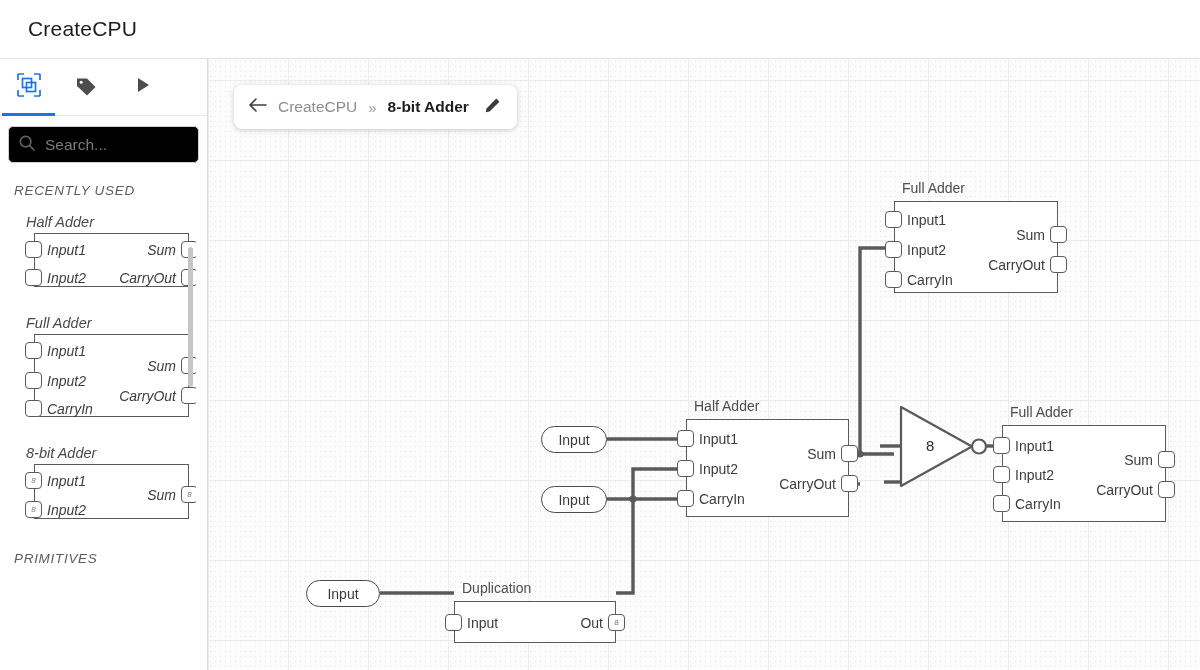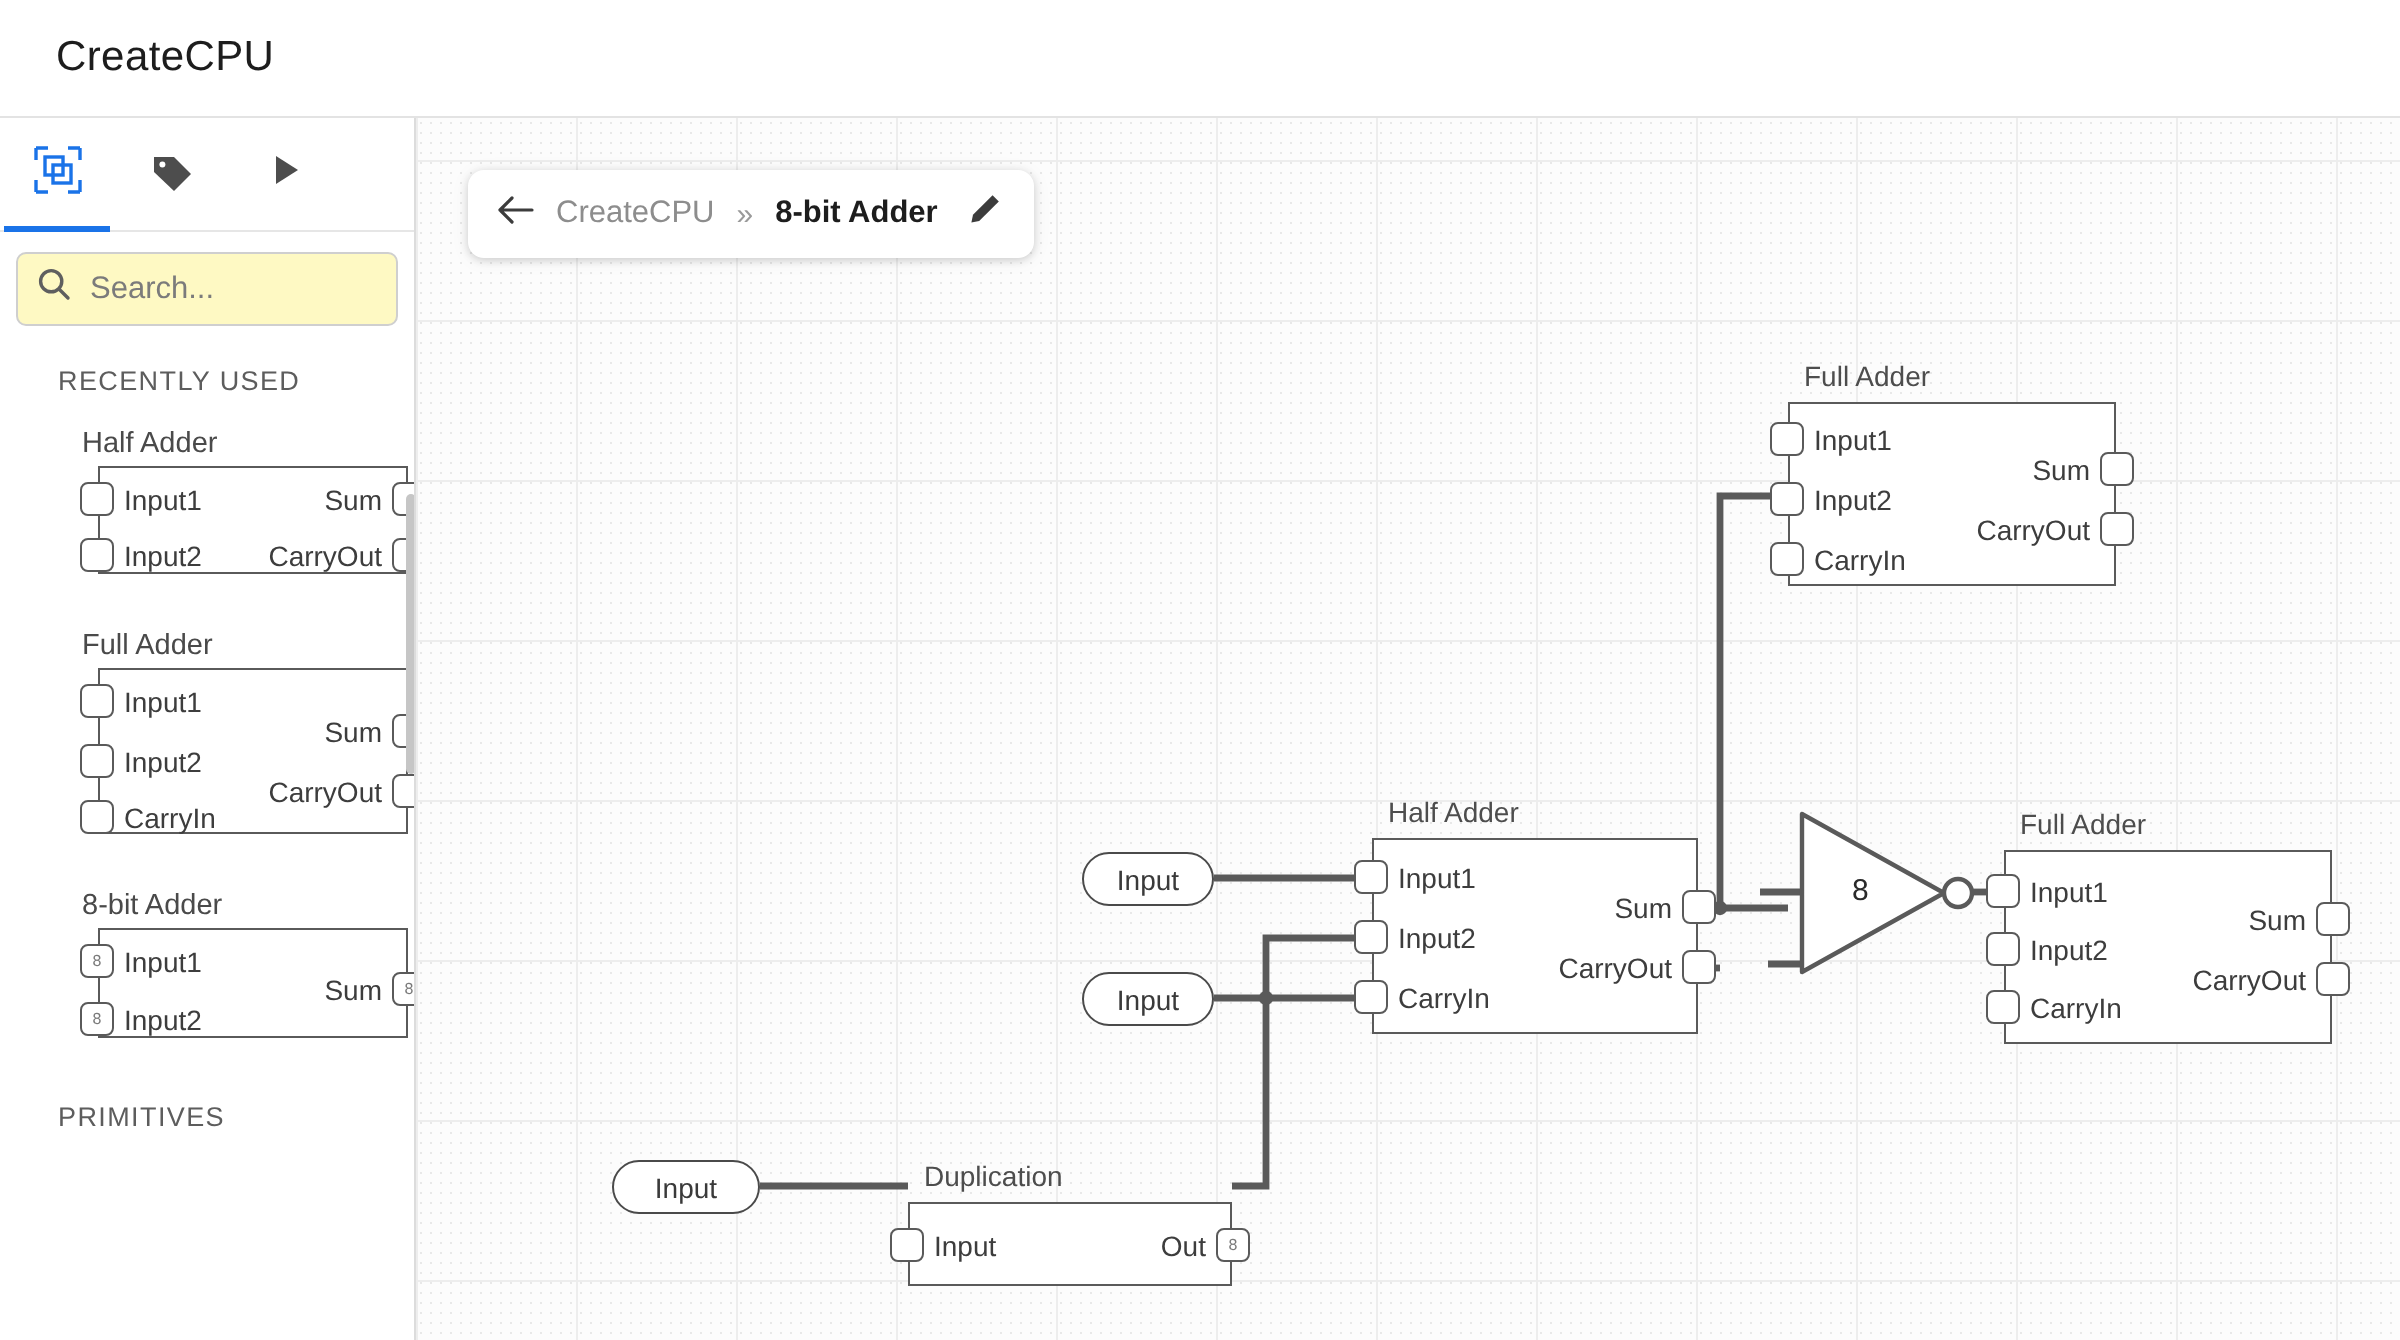--- a/index.html
+++ b/index.html
@@ -56,39 +56,40 @@
     background: #1a73e8;
   }
 
   #search-wrap { padding: 10px 8px 0 8px; }
   #search-box {
     height: 37px;
     border: 1px solid #cfcfcf;
     border-radius: 5px;
     display: flex; align-items: center;
     padding: 0 9px;
-    background: #fef9c3;
+    background: #000000;
   }
   #search-box .ph {
     margin-left: 9px;
     font-size: 15.5px;
     color: #7b7b7b;
   }
 
   .section-head {
     font-size: 13.5px;
     letter-spacing: .7px;
     color: #5d5d5d;
     padding: 18px 0 0 14px;
   }
 
   #palette {
-    position: absolute; left: 15px; top: 106px;
+    position: absolute; left: 0; top: 106px;
     width: 196px; bottom: 0;
     overflow: hidden;
+    font-style: italic;
   }
   #palette-scroll {
     position: absolute; right: 3px; top: 82px;
     width: 5px; height: 140px;
     border-radius: 3px;
     background: #c6c6c6;
   }
   .palette-item { padding: 16px 0 0 16px; }
   .palette-label {
     font-size: 14.5px; color: #4a4a4a;

